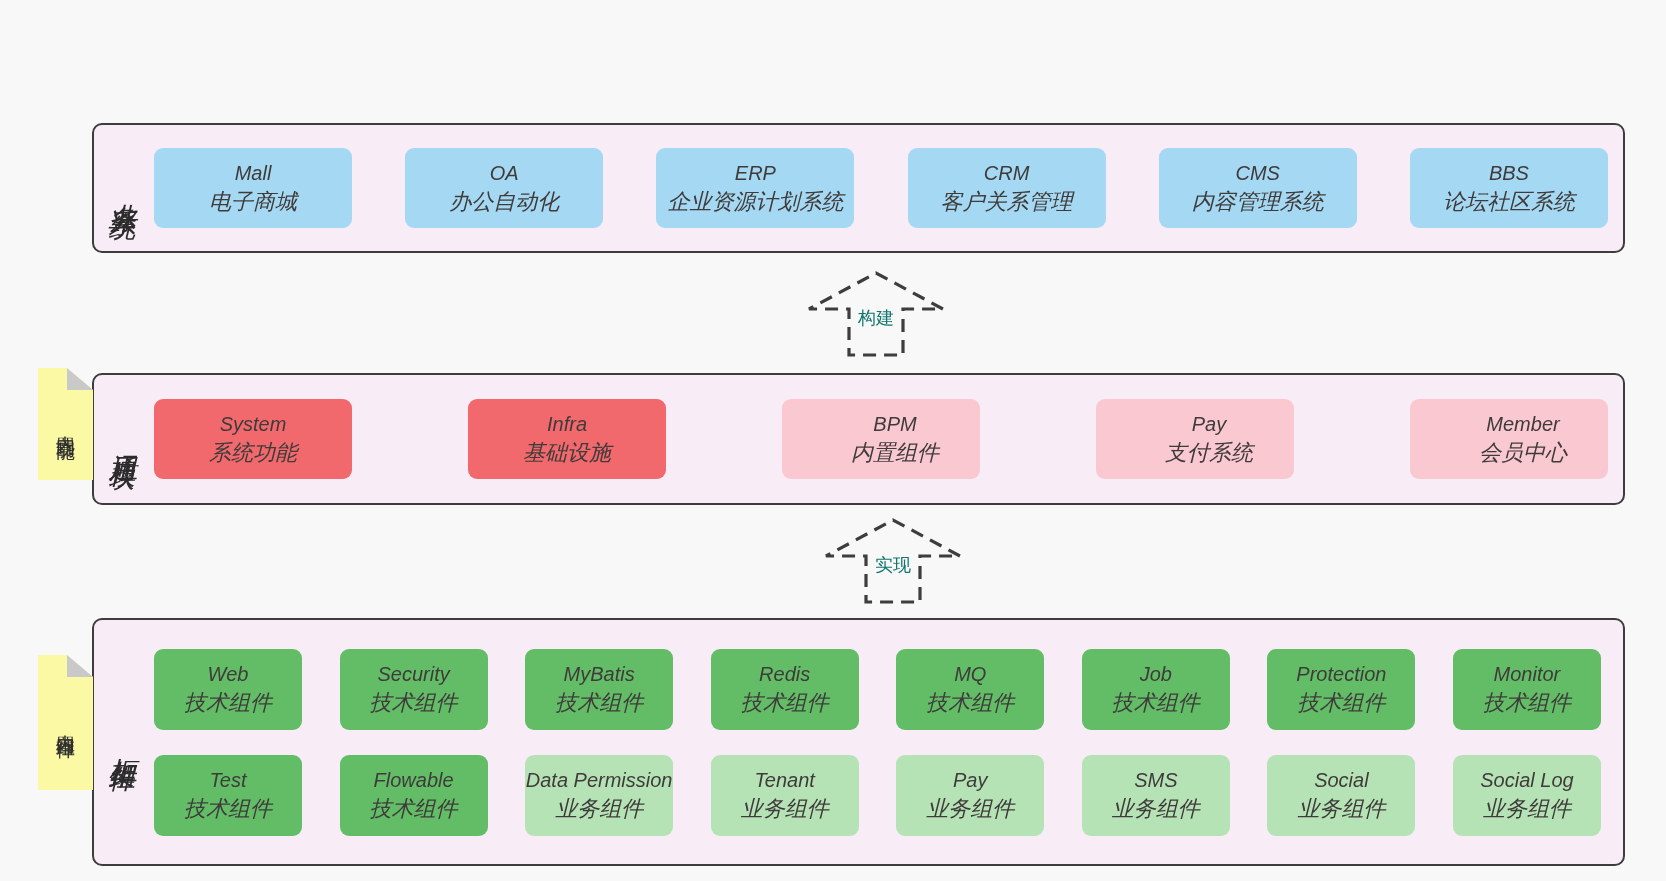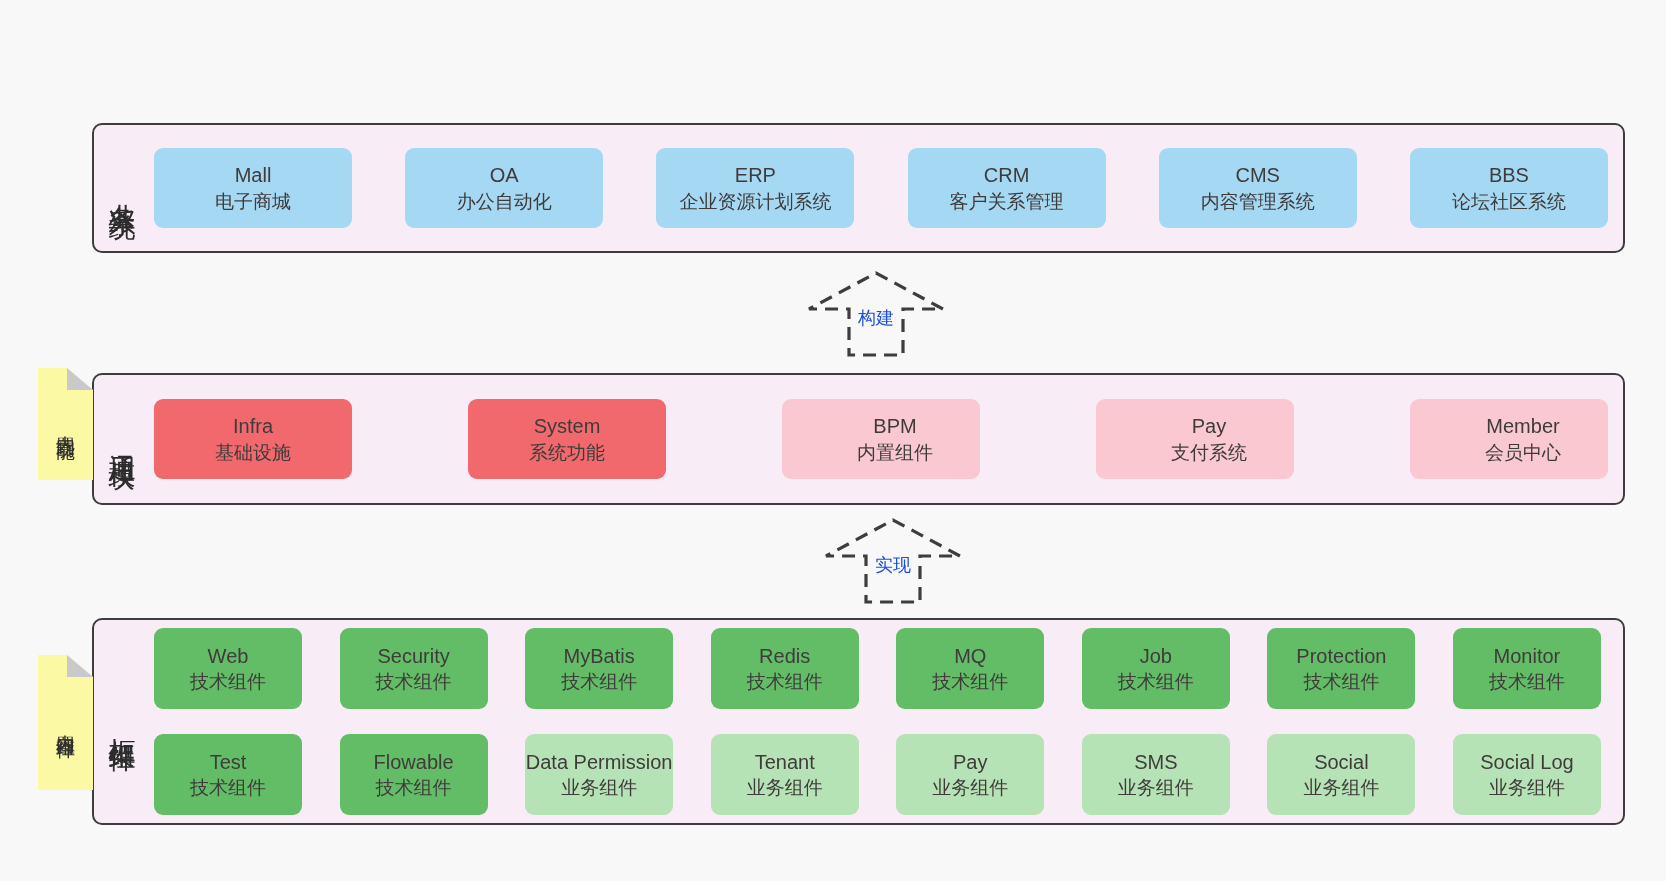--- a/index.html
+++ b/index.html
@@ -24,24 +24,25 @@
     color: var(--text);
     overflow: hidden;
   }
   .layer {
     position: absolute;
     left: 92px;
     width: 1533px;
     background: var(--layer-bg);
     border: 2px solid var(--layer-border);
     border-radius: 10px;
+    font-style: italic;
   }
   .layer-1 { top: 123px; height: 130px; }
   .layer-2 { top: 373px; height: 132px; }
-  .layer-3 { top: 618px; height: 207px; }
+  .layer-3 { top: 618px; height: 248px; }
   .layer-label {
     position: absolute;
     left: 7px; top: 0; bottom: 0;
     width: 42px;
     display: flex; align-items: center; justify-content: center;
     writing-mode: vertical-lr;
     text-orientation: upright;
     font-size: 27px;
     letter-spacing: 3px;
     color: #2c2c2c;
@@ -68,21 +69,21 @@
     align-items: center;
     justify-content: center;
     text-align: center;
     border-radius: 9px;
     line-height: 1.32;
     color: #3f3b3b;
   }
   .box-lg { width: 198px; height: 80px; }
   .box-sm { width: 148px; height: 81px; }
   .box .name { font-size: 20px; }
-  .box .desc { font-size: 19px; }
+  .box .desc { font-size: 22px; }
   .c-blue { background: var(--blue); }
   .c-red { background: var(--red); }
   .c-pink { background: var(--pink); padding-left: 28px; }
   .c-green-dark { background: var(--green-dark); }
   .c-green-light { background: var(--green-light); }
   .note {
     position: absolute;
     left: 38px;
     width: 55px;
     z-index: 5;
@@ -116,21 +117,21 @@
   .arrow-1 { left: 806px; top: 270px; }
   .arrow-2 { left: 823px; top: 517px; }
   .arrow svg { position: absolute; inset: 0; }
   .arrow-label {
     position: absolute;
     left: 50%; top: 48px;
     transform: translate(-50%, -50%);
     background: var(--page-bg);
     padding: 1px 4px;
     font-size: 18px;
-    color: #1d4ed8;
+    color: #0f766e;
     white-space: nowrap;
   }
 </style>
 </head>
 <body>
 
 <div class="layer layer-1">
   <div class="layer-label">业务系统</div>
   <div class="layer-content">
     <div class="box box-lg c-blue">
@@ -164,26 +165,26 @@
   <svg viewBox="0 0 140 88">
     <polygon points="70,3 137,39 97,39 97,85 43,85 43,39 3,39" fill="none" stroke="#3d3d3d" stroke-width="3.2" stroke-dasharray="13 8"></polygon>
   </svg>
   <span class="arrow-label">构建</span>
 </div>
 
 <div class="layer layer-2">
   <div class="layer-label">通用模块</div>
   <div class="layer-content">
     <div class="box box-lg c-red">
+      <span class="name">System</span>
+      <span class="desc">系统功能</span>
+    </div>
+    <div class="box box-lg c-red">
       <span class="name">Infra</span>
       <span class="desc">基础设施</span>
-    </div>
-    <div class="box box-lg c-red">
-      <span class="name">System</span>
-      <span class="desc">系统功能</span>
     </div>
     <div class="box box-lg c-pink">
       <span class="name">BPM</span>
       <span class="desc">内置组件</span>
     </div>
     <div class="box box-lg c-pink">
       <span class="name">Pay</span>
       <span class="desc">支付系统</span>
     </div>
     <div class="box box-lg c-pink">

